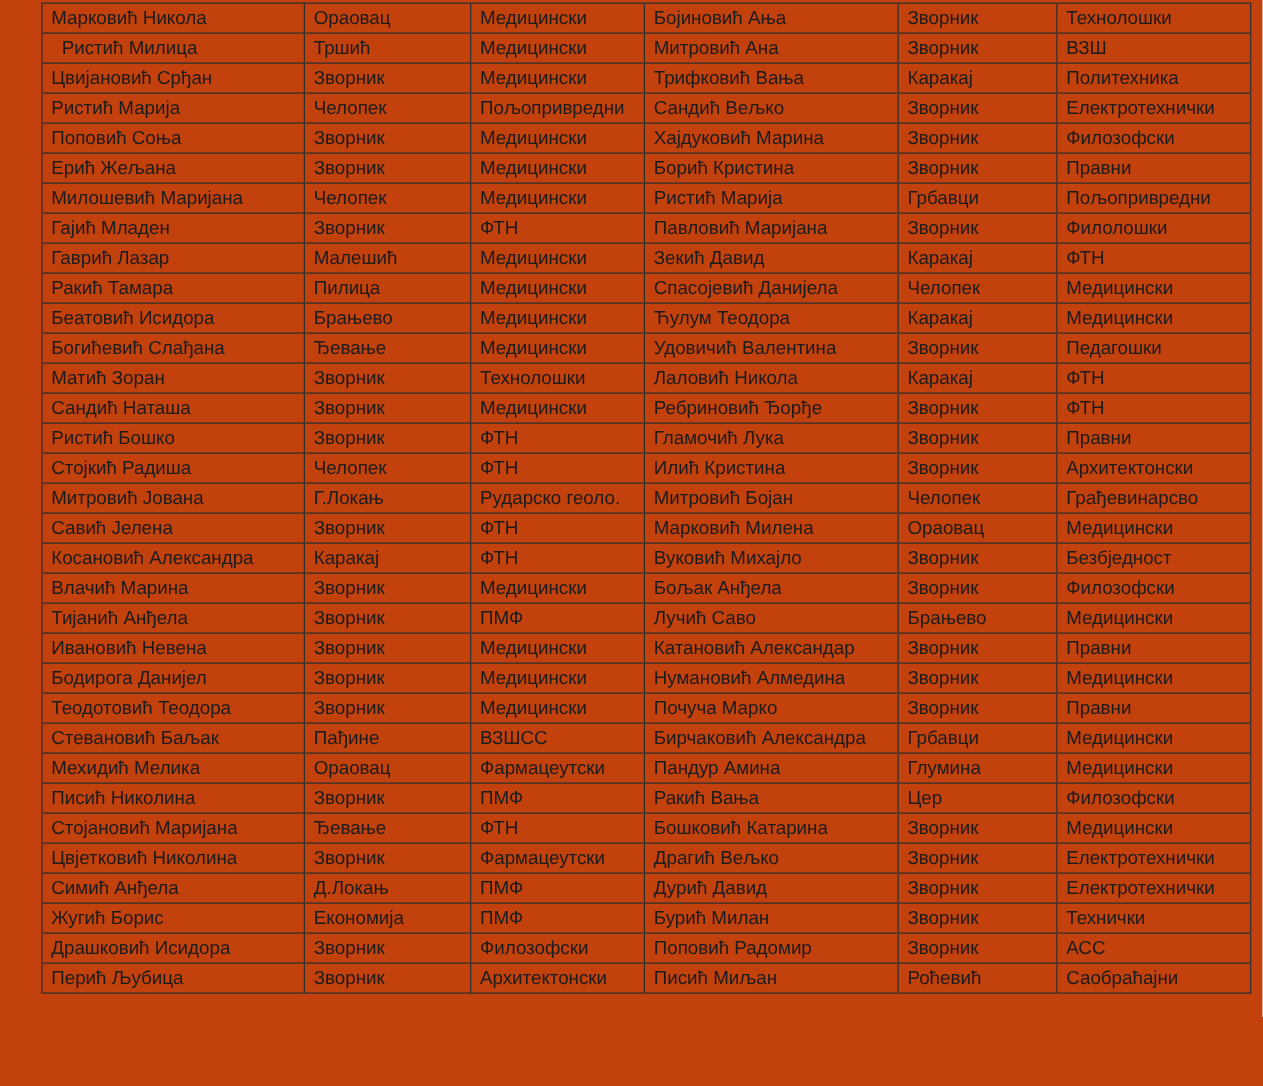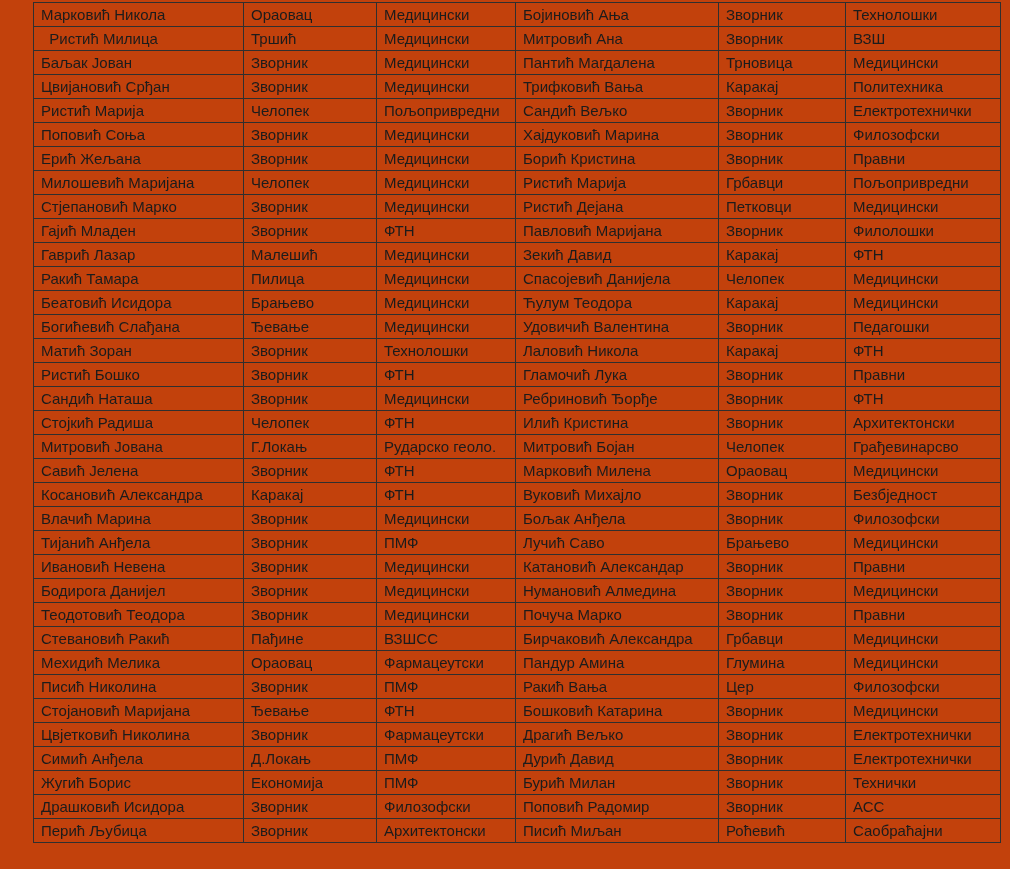--- a/index.html
+++ b/index.html
@@ -72,28 +72,20 @@
   </tr>
         <tr>
     <td>  Ристић Милица</td>
     <td>Тршић</td>
     <td>Медицински</td>
     <td>Митровић Ана</td>
     <td>Зворник</td>
     <td>ВЗШ</td>
   </tr>
         <tr>
-    <td>Баљак Јован</td>
-    <td>Зворник</td>
-    <td>Медицински</td>
-    <td>Пантић Магдалена</td>
-    <td>Трновица</td>
-    <td>Медицински</td>
-  </tr>
-        <tr>
     <td>Цвијановић Срђан</td>
     <td>Зворник</td>
     <td>Медицински</td>
     <td>Трифковић Вања</td>
     <td>Каракај</td>
     <td>Политехника</td>
   </tr>
         <tr>
     <td>Ристић Марија</td>
     <td>Челопек</td>
@@ -120,28 +112,20 @@
   </tr>
         <tr>
     <td>Милошевић Маријана</td>
     <td>Челопек</td>
     <td>Медицински</td>
     <td>Ристић Марија</td>
     <td>Грбавци</td>
     <td>Пољопривредни</td>
   </tr>
         <tr>
-    <td>Стјепановић Марко</td>
-    <td>Зворник</td>
-    <td>Медицински</td>
-    <td>Ристић Дејана</td>
-    <td>Петковци</td>
-    <td>Медицински</td>
-  </tr>
-        <tr>
     <td>Гајић Младен</td>
     <td>Зворник</td>
     <td>ФТН</td>
     <td>Павловић Маријана</td>
     <td>Зворник</td>
     <td>Филолошки</td>
   </tr>
         <tr>
     <td>Гаврић Лазар</td>
     <td>Малешић</td>
@@ -176,34 +160,34 @@
   </tr>
         <tr class="merged">
     <td>Матић Зоран</td>
     <td>Зворник</td>
     <td>Технолошки</td>
     <td>Лаловић Никола</td>
     <td>Каракај</td>
     <td>ФТН</td>
   </tr>
         <tr>
+    <td>Сандић Наташа</td>
+    <td>Зворник</td>
+    <td>Медицински</td>
+    <td>Ребриновић Ђорђе</td>
+    <td>Зворник</td>
+    <td>ФТН</td>
+  </tr>
+        <tr>
     <td>Ристић Бошко</td>
     <td>Зворник</td>
     <td>ФТН</td>
     <td>Гламочић Лука</td>
     <td>Зворник</td>
     <td>Правни</td>
-  </tr>
-        <tr>
-    <td>Сандић Наташа</td>
-    <td>Зворник</td>
-    <td>Медицински</td>
-    <td>Ребриновић Ђорђе</td>
-    <td>Зворник</td>
-    <td>ФТН</td>
   </tr>
         <tr>
     <td>Стојкић Радиша</td>
     <td>Челопек</td>
     <td>ФТН</td>
     <td>Илић Кристина</td>
     <td>Зворник</td>
     <td>Архитектонски</td>
   </tr>
         <tr>
@@ -264,21 +248,21 @@
   </tr>
         <tr>
     <td>Теодотовић Теодора</td>
     <td>Зворник</td>
     <td>Медицински</td>
     <td>Почуча Марко</td>
     <td>Зворник</td>
     <td>Правни</td>
   </tr>
         <tr>
-    <td>Стевановић Ракић</td>
+    <td>Стевановић Баљак</td>
     <td>Пађине</td>
     <td>ВЗШСС</td>
     <td>Бирчаковић Александра</td>
     <td>Грбавци</td>
     <td>Медицински</td>
   </tr>
         <tr>
     <td>Мехидић Мелика</td>
     <td>Ораовац</td>
     <td>Фармацеутски</td>

